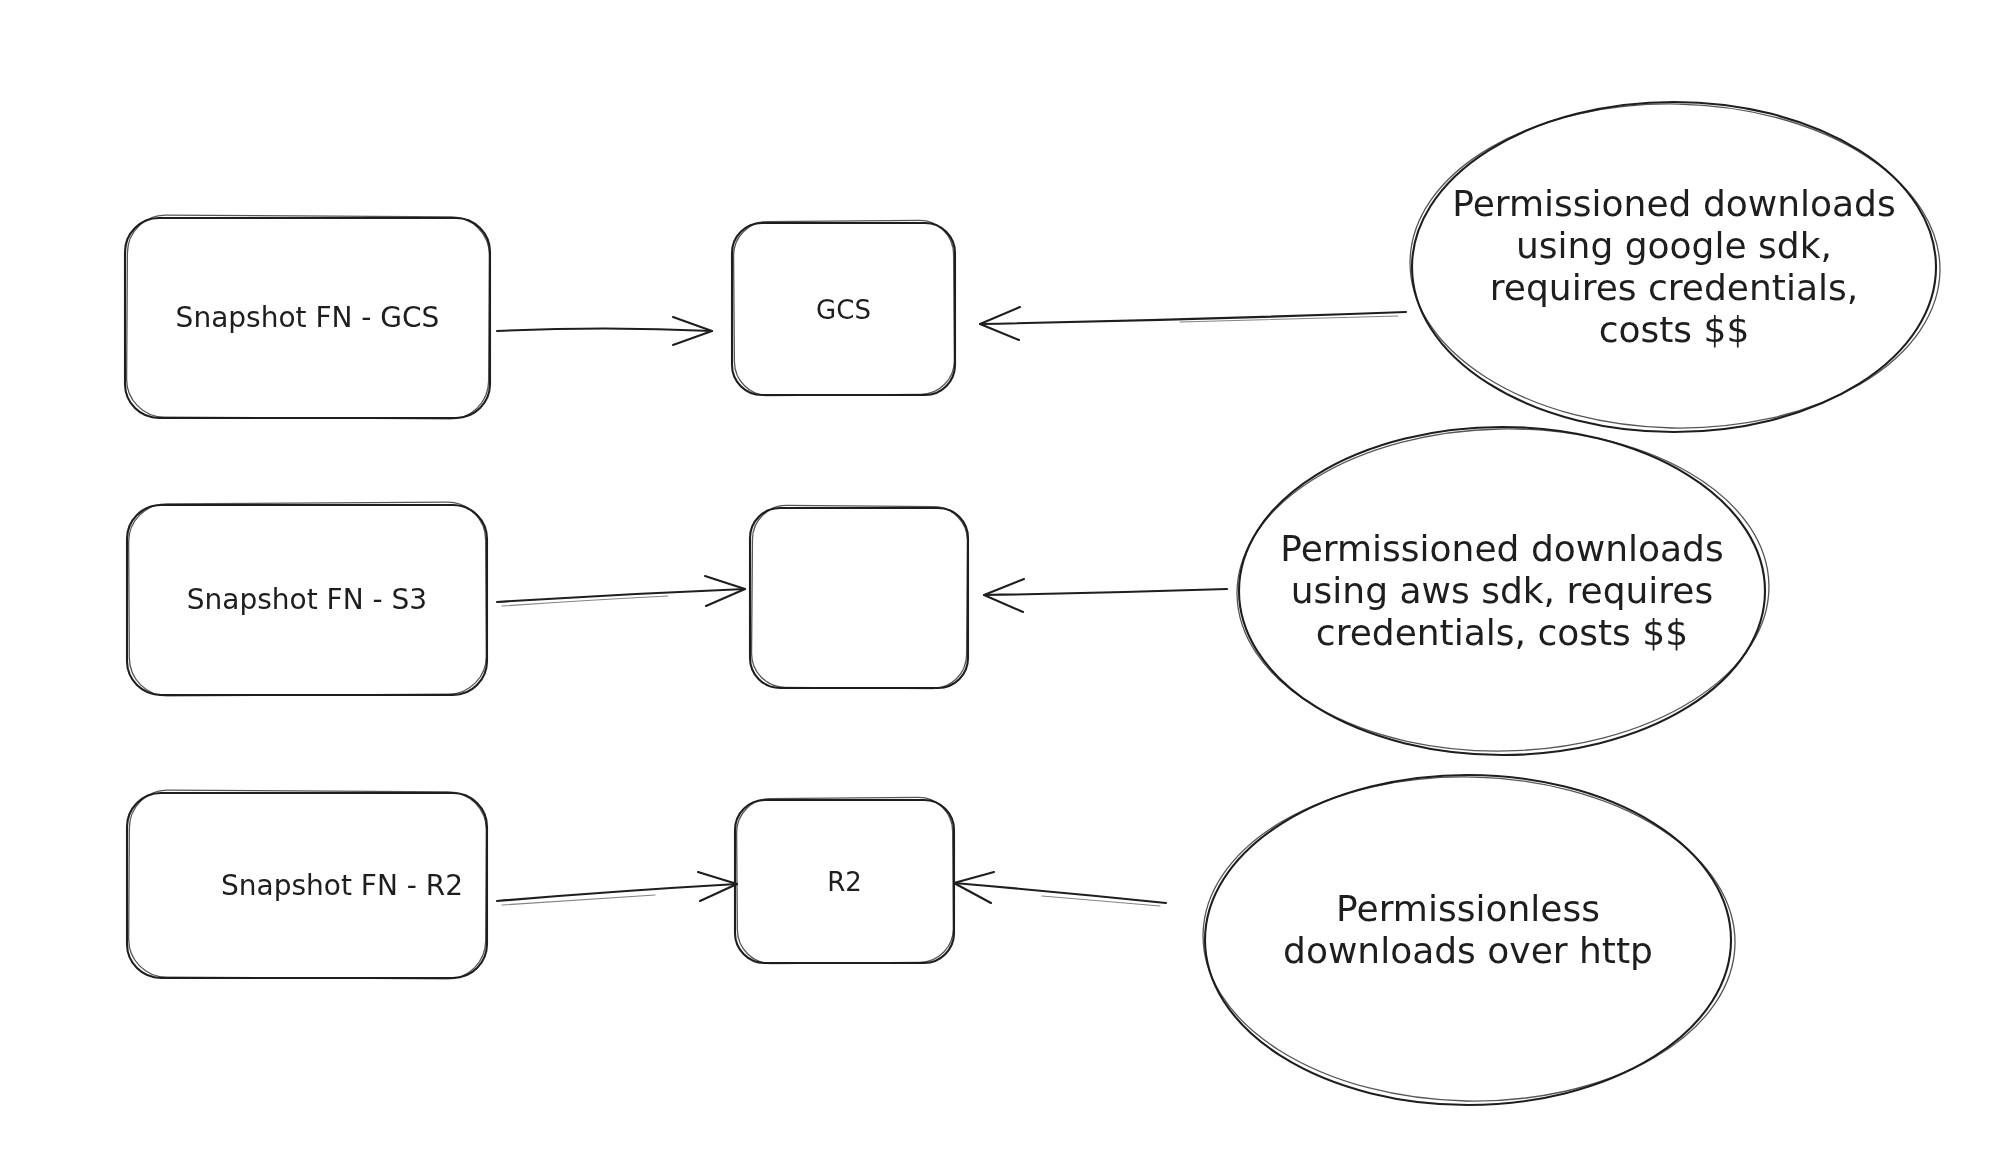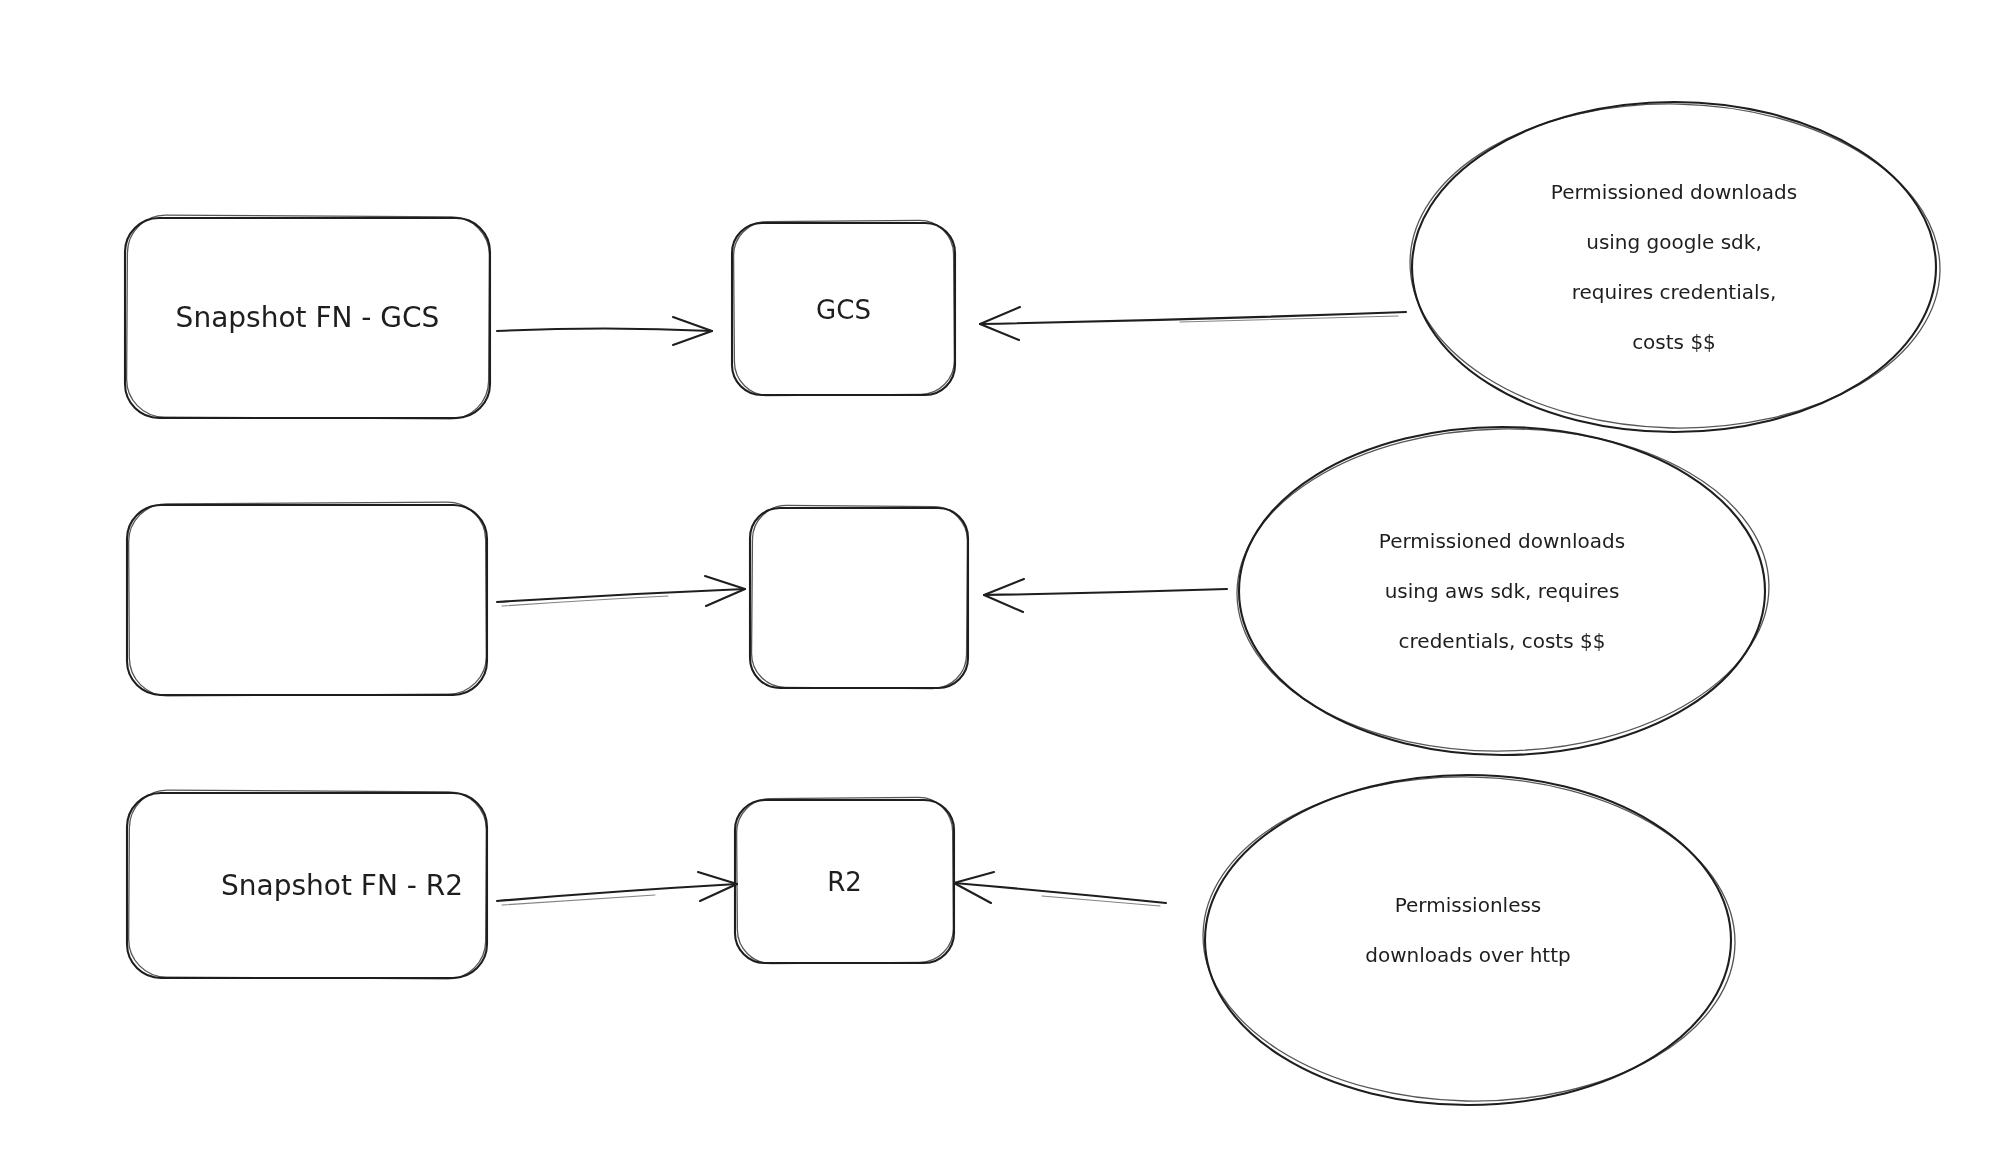--- a/index.html
+++ b/index.html
@@ -19,21 +19,21 @@
     align-items: center;
     justify-content: center;
     text-align: center;
     font-size: 28px;
     line-height: 34px;
     color: #1e1e1e;
     white-space: pre-line;
     pointer-events: none;
   }
   .lbl.small { font-size: 26px; }
-  .lbl.note { font-size: 20px; line-height: 50px; }
+  .lbl.note { font-size: 36px; line-height: 42px; }
   .stroke  { fill: none; stroke: #1e1e1e; stroke-width: 2.1; stroke-linecap: round; stroke-linejoin: round; }
   .stroke2 { fill: none; stroke: #1e1e1e; stroke-width: 1.3; stroke-linecap: round; opacity: 0.75; }
   .ghost   { fill: none; stroke: #1e1e1e; stroke-width: 1.1; stroke-linecap: round; opacity: 0.55; }
 </style>
 </head>
 <body>
 
 <div class="canvas">
 
   <svg width="2000" height="1174" viewBox="0 0 2000 1174">
@@ -106,20 +106,21 @@
     </g>
   </svg>
 
   <div class="lbl" style="left:125px; top:218px; width:365px; height:200px;">Snapshot FN - GCS</div>
   <div class="lbl small" style="left:732px; top:223px; width:223px; height:174px;">GCS</div>
   <div class="lbl note" style="left:1412px; top:102px; width:524px; height:330px;">Permissioned downloads
 using google sdk,
 requires credentials,
 costs $$</div>
 
+  <div class="lbl" style="left:127px; top:505px; width:360px; height:190px;">Snapshot FN - S3</div>
   <div class="lbl note" style="left:1239px; top:427px; width:526px; height:328px;">Permissioned downloads
 using aws sdk, requires
 credentials, costs $$</div>
 
   <div class="lbl" style="left:139px; top:793px; width:406px; height:185px;">Snapshot FN - R2</div>
   <div class="lbl small" style="left:735px; top:800px; width:219px; height:163px;">R2</div>
   <div class="lbl note" style="left:1205px; top:765px; width:526px; height:330px;">Permissionless
 downloads over http</div>
 
 </div>

